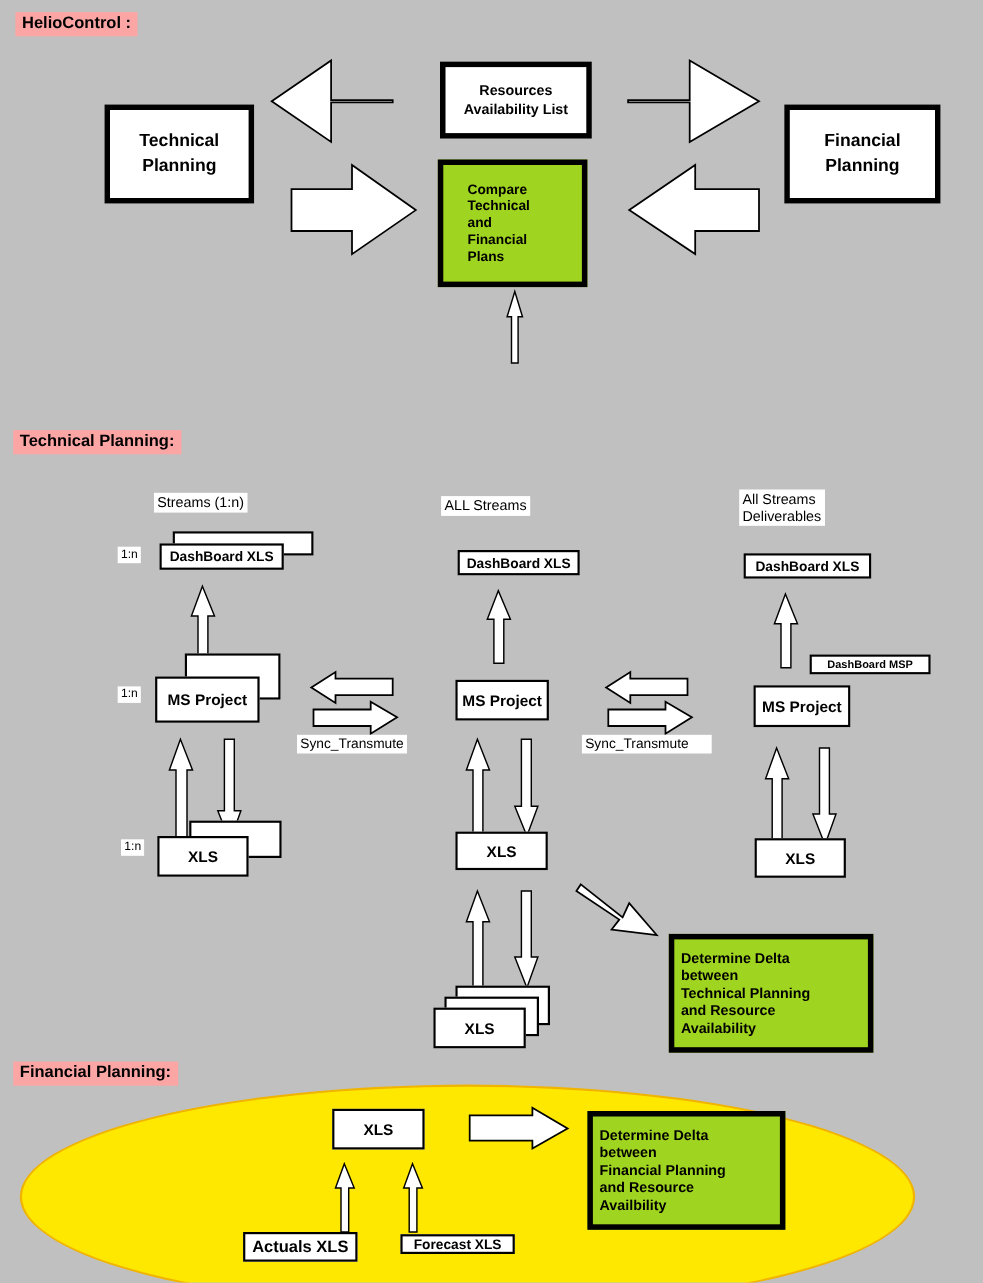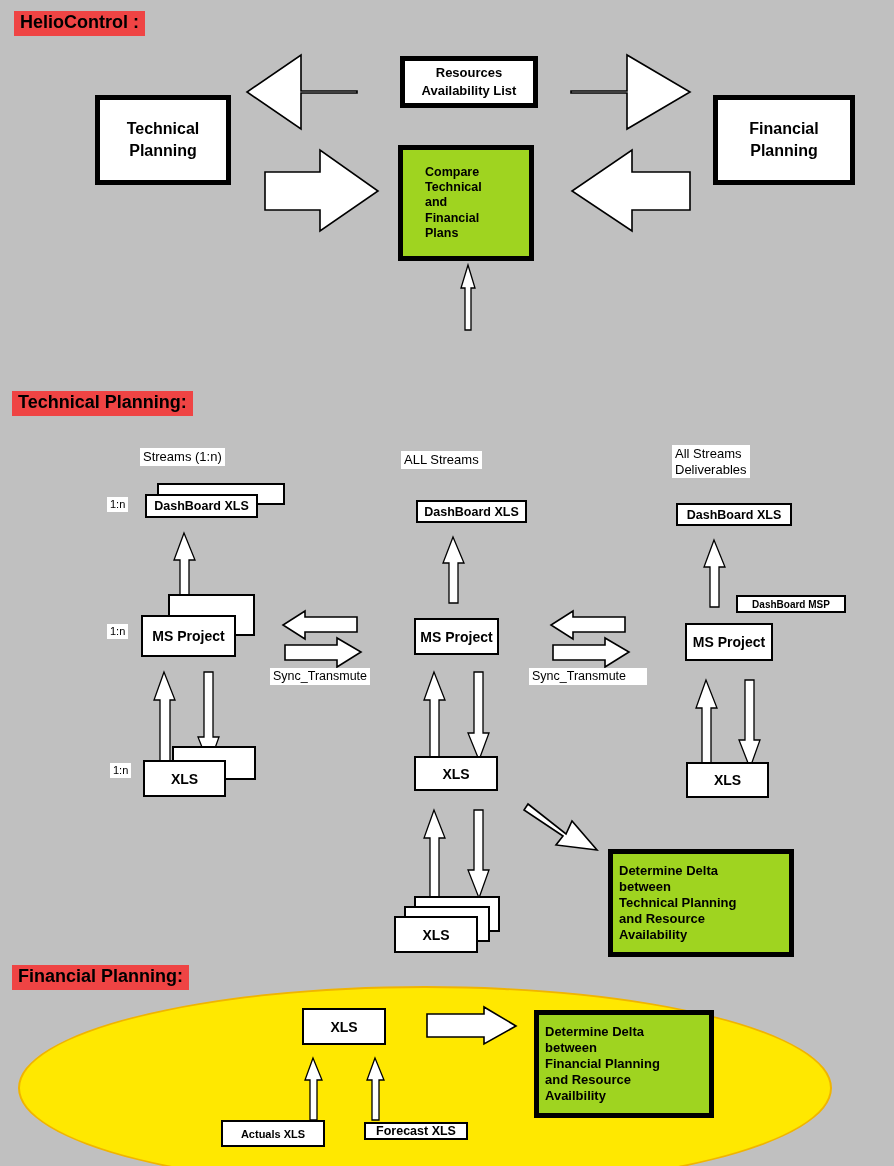--- a/index.html
+++ b/index.html
@@ -8,24 +8,24 @@
     background:#c0c0c0;
     font-family:"Liberation Sans", sans-serif;
     overflow:hidden;
     position:relative;
   }
   #canvas{position:absolute;left:0;top:0;width:894px;height:1166px;}
 
   
   .section-head{
     position:absolute;
-    background:#ef4444;
+    background:#fca5a5;
     color:#000;
     font-weight:bold;
-    font-size:18px;
+    font-size:15px;
     padding:2px 6px 3px 6px;
     white-space:nowrap;
     line-height:1.1;
     z-index:30;
   }
 
   
   .heavy-box{
     position:absolute;
     background:#ffffff;
@@ -137,21 +137,21 @@
     </div>
   </div>
 
   <div class="heavy-box" style="left:713px;top:95px;width:142px;height:90px;font-size:16px;">
     <div class="txt">
       <span>Financial</span><br>
       <span>Planning</span>
     </div>
   </div>
 
-  <div class="heavy-box" style="left:400px;top:56px;width:138px;height:52px;font-size:13px;">
+  <div class="heavy-box" style="left:400px;top:56px;width:138px;height:70px;font-size:13px;">
     <div class="txt">
       <span>Resources</span><br>
       <span>Availability List</span>
     </div>
   </div>
 
   <div class="green-box" style="left:398px;top:145px;width:136px;height:116px;font-size:12.5px;">
     <div class="txt" style="padding-left:22px;">
       <span>Compare</span><br>
       <span>Technical</span><br>
@@ -270,21 +270,21 @@
 
     <polygon class="arthin" points="375,1058 367,1080 372,1080 372,1120 379,1120 379,1080 384,1080"></polygon>
 
     <polygon class="ar" points="427,1014 484,1014 484,1007 516,1026 484,1044 484,1037 427,1037"></polygon>
   </svg>
 
   <div class="thin-box" style="left:302px;top:1008px;width:84px;height:37px;font-size:14px;">
     <span>XLS</span>
   </div>
 
-  <div class="thin-box" style="left:221px;top:1120px;width:104px;height:27px;font-size:11px;">
+  <div class="thin-box" style="left:221px;top:1120px;width:104px;height:27px;font-size:15px;">
     <span>Actuals XLS</span>
   </div>
 
   <div class="thin-box" style="left:364px;top:1122px;width:104px;height:18px;font-size:12.5px;">
     <span>Forecast XLS</span>
   </div>
 
   <div class="green-box" style="left:534px;top:1010px;width:180px;height:108px;font-size:13px;z-index:26;">
     <div class="txt">
       <span>Determine Delta</span><br>

